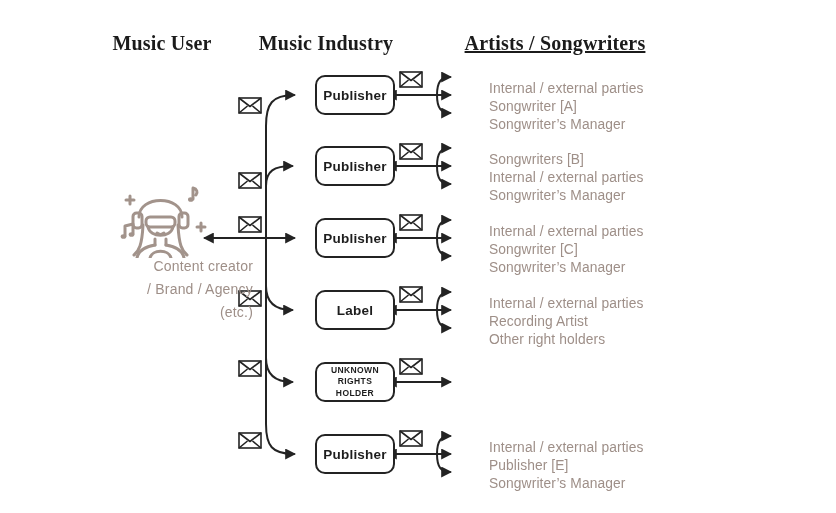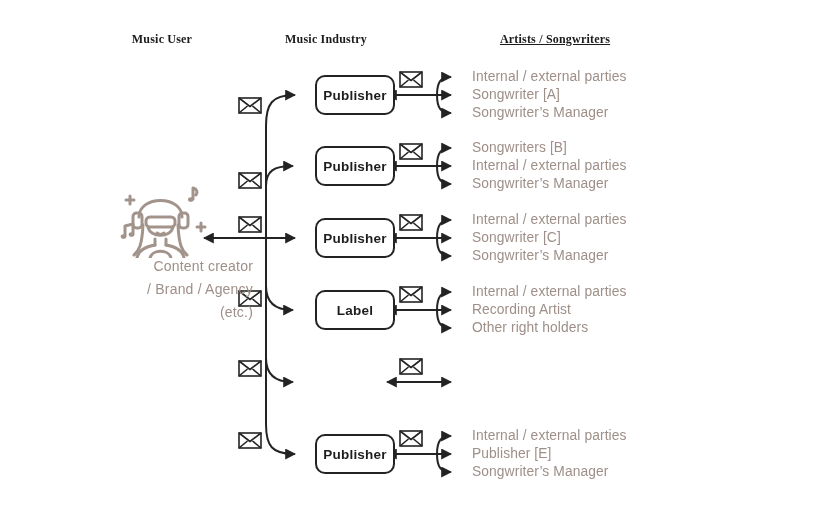--- a/index.html
+++ b/index.html
@@ -2,34 +2,34 @@
 <html><head>
 <meta charset="utf-8">
 <style>
   html,body{margin:0;padding:0;background:#fff;}
   .canvas{
     position:relative;width:836px;height:513px;background:#ffffff;overflow:hidden;
     font-family:"Liberation Sans",sans-serif;
   }
   .col-header{
     position:absolute;top:32px;text-align:center;
-    font-family:"Liberation Serif",serif;font-weight:bold;font-size:12px;color:#1b1b1b;
+    font-family:"Liberation Serif",serif;font-weight:bold;font-size:20px;color:#1b1b1b;
     letter-spacing:0.2px;
   }
   .svg-overlay{position:absolute;left:0;top:0;width:836px;height:513px;}
   .node-box{
     position:absolute;left:315px;width:80px;height:40px;box-sizing:border-box;
     border:2px solid #232323;border-radius:10px;background:#fff;
     display:flex;align-items:center;justify-content:center;text-align:center;
     font-size:13.5px;font-weight:600;color:#1d1d1d;letter-spacing:0.2px;
   }
   .node-box.small-text{font-size:8.5px;font-weight:700;line-height:1.35;letter-spacing:0.4px;white-space:pre-line;}
   .party-group{
-    position:absolute;left:472px;width:260px;color:#9e8f88;
-    font-size:13.8px;line-height:18px;letter-spacing:0.1px;
+    position:absolute;left:489px;width:260px;color:#9e8f88;
+    font-size:13.8px;line-height:18px;letter-spacing:0.1px;margin-top:12px;
   }
   .creator-label{
     position:absolute;left:73px;top:255px;width:180px;text-align:right;
     color:#9e8f88;font-size:14px;line-height:23px;letter-spacing:0.2px;
   }
   .creator-icon{position:absolute;left:113px;top:180px;}
 </style>
 </head>
 <body>
 
@@ -147,20 +147,23 @@
   <div class="creator-label">
     <div>Content creator</div>
     <div>/ Brand / Agency</div>
     <div>(etc.)</div>
   </div>
 
   <div class="node-box" style="top:75px;">Publisher</div>
   <div class="node-box" style="top:146px;">Publisher</div>
   <div class="node-box" style="top:218px;">Publisher</div>
   <div class="node-box" style="top:290px;">Label</div>
+  <div class="node-box small-text" style="top:362px;">UNKNOWN
+RIGHTS
+HOLDER</div>
   <div class="node-box" style="top:434px;">Publisher</div>
 
   <div class="party-group" style="top:68px;">
     <div>Internal / external parties</div>
     <div>Songwriter [A]</div>
     <div>Songwriter’s Manager</div>
   </div>
   <div class="party-group" style="top:139px;">
     <div>Songwriters [B]</div>
     <div>Internal / external parties</div>

